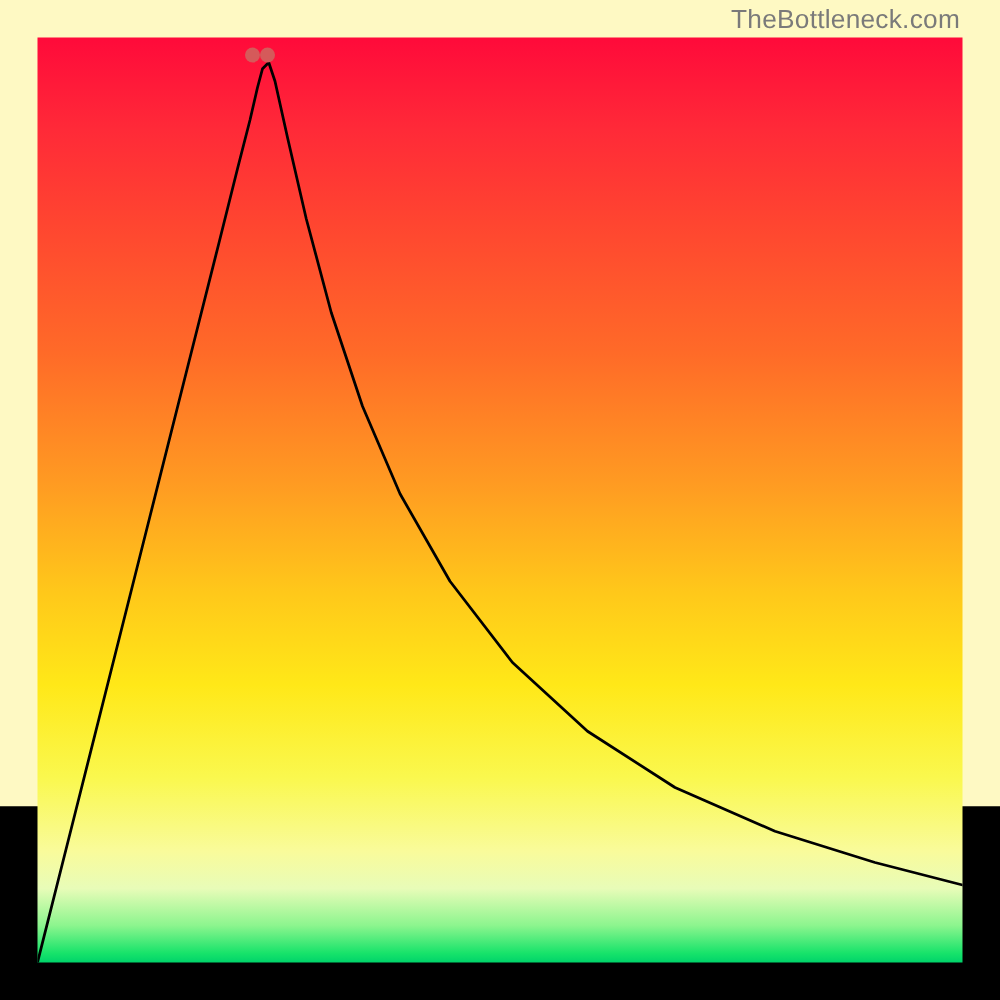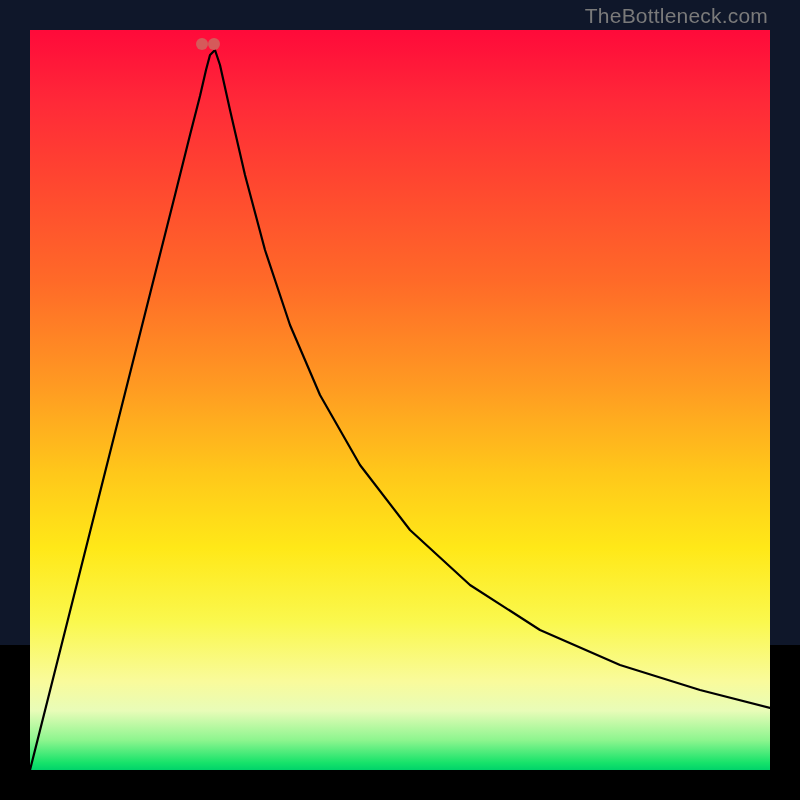--- a/index.html
+++ b/index.html
@@ -10,21 +10,21 @@
     background: #000;
     overflow: hidden;
     font-family: Arial, Helvetica, sans-serif;
   }
   .frame {
     position: absolute;
     top: 0;
     left: 0;
     width: 800px;
     height: 645px;
-    background: #0f172a;
+    background: #fef9c3;
   }
   .plot-area {
     position: absolute;
     top: 30px;
     left: 30px;
     width: 740px;
     height: 740px;
     background: linear-gradient(
       to bottom,
       #ff0a3a 0%,

